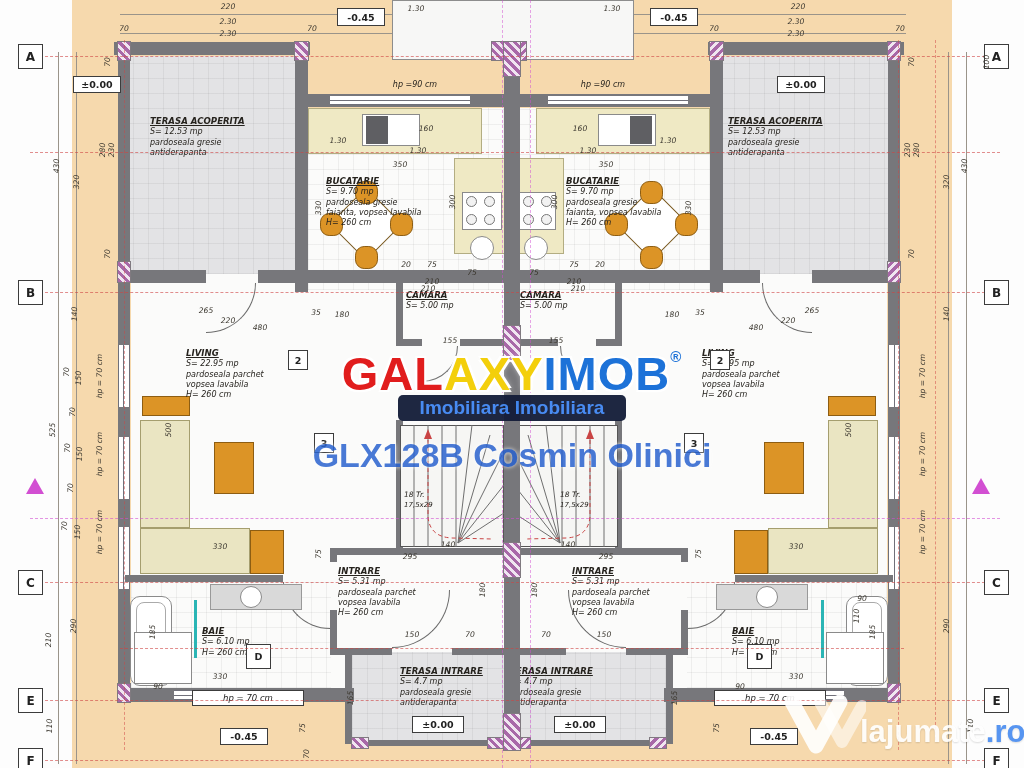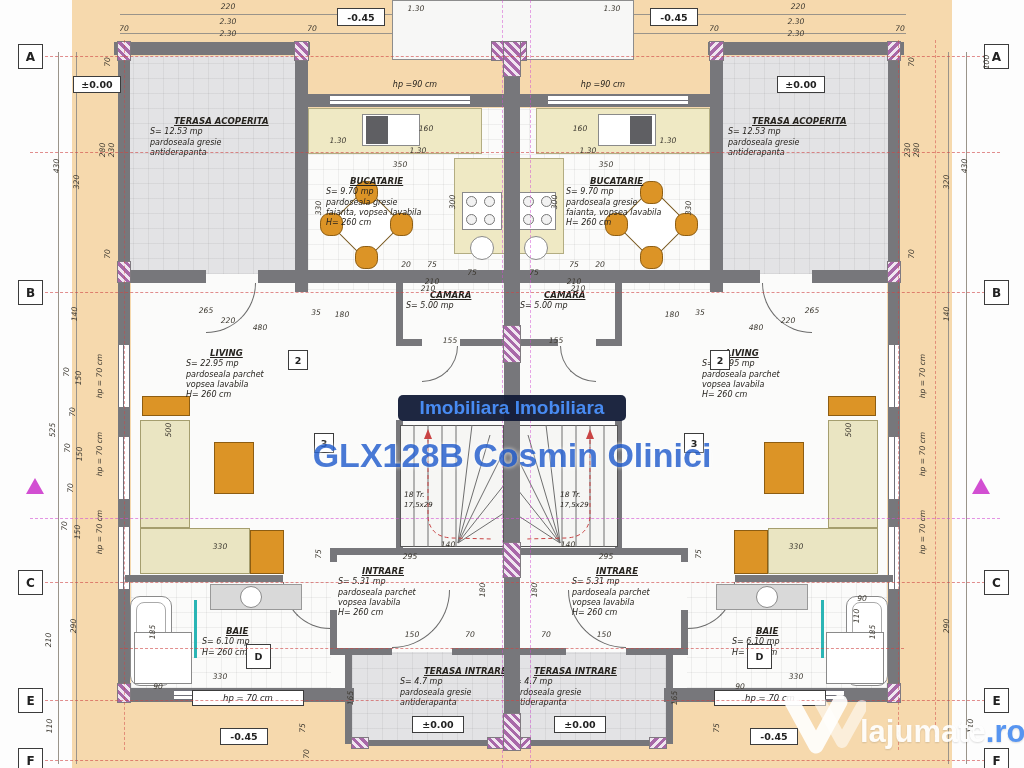--- a/index.html
+++ b/index.html
@@ -23,21 +23,21 @@
   .winV{background:linear-gradient(90deg,#70707a 0 1px,#fff 1px 5px,#70707a 5px 6px,#fff 6px 11px,#70707a 11px 12px);}
   .winH{background:linear-gradient(0deg,#70707a 0 1px,#fff 1px 4px,#70707a 4px 5px,#fff 5px 9px,#70707a 9px 10px);}
   .counter{background:#efe9c4;border:1px solid #b3ad82;box-sizing:border-box;}
   .orange{background:#dc9426;border:1px solid #8d5d12;box-sizing:border-box;}
   .cream{background:#eae5c2;border:1px solid #a59e6e;box-sizing:border-box;}
   .fix{background:#fff;border:1px solid #8a8a8a;box-sizing:border-box;}
   .chair{width:23px;height:23px;border-radius:40%;background:#dc9426;border:1px solid #8d5d12;box-sizing:border-box;}
   .burner{width:11px;height:11px;border-radius:50%;background:#f2f2f2;border:1px solid #777;box-sizing:border-box;}
   .arc{border:0 solid #6b6b6b;box-sizing:border-box;}
   .roomlbl{font-style:italic;font-size:8px;line-height:1.3;color:#26231e;z-index:4;}
-  .roomlbl .nm{display:block;font-weight:bold;text-decoration:underline;font-size:8.6px;margin-left:24px;}
+  .roomlbl .nm{display:block;font-weight:bold;text-decoration:underline;font-size:8.6px;}
   .roomlbl span{display:block;}
   .box{background:#fff;border:1.5px solid #3c3c3c;display:flex;align-items:center;justify-content:center;
        font-size:9.5px;font-weight:bold;color:#222;box-sizing:border-box;z-index:4;}
   .smalltxt{font-style:italic;font-size:8px;color:#26231e;text-align:center;z-index:4;}
   
   .axisH{position:absolute;left:30px;right:24px;border-top:1.6px dashed #cf4444;opacity:.6;z-index:5;}
   .axisHM{position:absolute;left:30px;right:24px;border-top:1.6px dashed #d24fd2;opacity:.6;z-index:5;}
   .axisV{position:absolute;border-left:1.6px dashed #cf4444;opacity:.5;z-index:5;}
   .axisVM{position:absolute;border-left:1.6px dashed #d24fd2;opacity:.5;z-index:5;}
   .mline{position:absolute;background:#9a948a;z-index:1;}
@@ -507,20 +507,21 @@
       <span class="dim r" style="left: 872px; top: 632px;">185</span>
       <span class="dim r" style="left: 856px; top: 616px;">110</span>
       <span class="dim" style="left: 862px; top: 598px;">90</span>
       <span class="dim r" style="left: 350px; top: 698px;">165</span>
       <span class="dim r" style="left: 674px; top: 698px;">165</span>
       <span class="dim r" style="left: 302px; top: 728px;">75</span>
       <span class="dim r" style="left: 306px; top: 754px;">70</span>
       <span class="dim r" style="left: 716px; top: 728px;">75</span>
     </div>
 
+  <div id="wm-brand"><span class="p1">GAL</span><span class="p2">AXY</span><span class="p3">IMOB</span><span class="reg">®</span></div>
   <div id="wm-band">
     <span>Imobiliara Imobiliara</span>
   </div>
   <div id="wm-code">GLX128B Cosmin Olinici</div>
 
   <div id="wm-site">
     <svg width="84" height="66" style="position:absolute;left:0;top:6px;">
       <path d="M10 8 L34 52 L58 8" stroke="#ffffff" stroke-width="15" fill="none" stroke-linecap="round" stroke-linejoin="round" opacity="0.9"></path>
       <path d="M38 8 L60 48 L80 12" stroke="#ffffff" stroke-width="12" fill="none" stroke-linecap="round" stroke-linejoin="round" opacity="0.55"></path>
     </svg>

